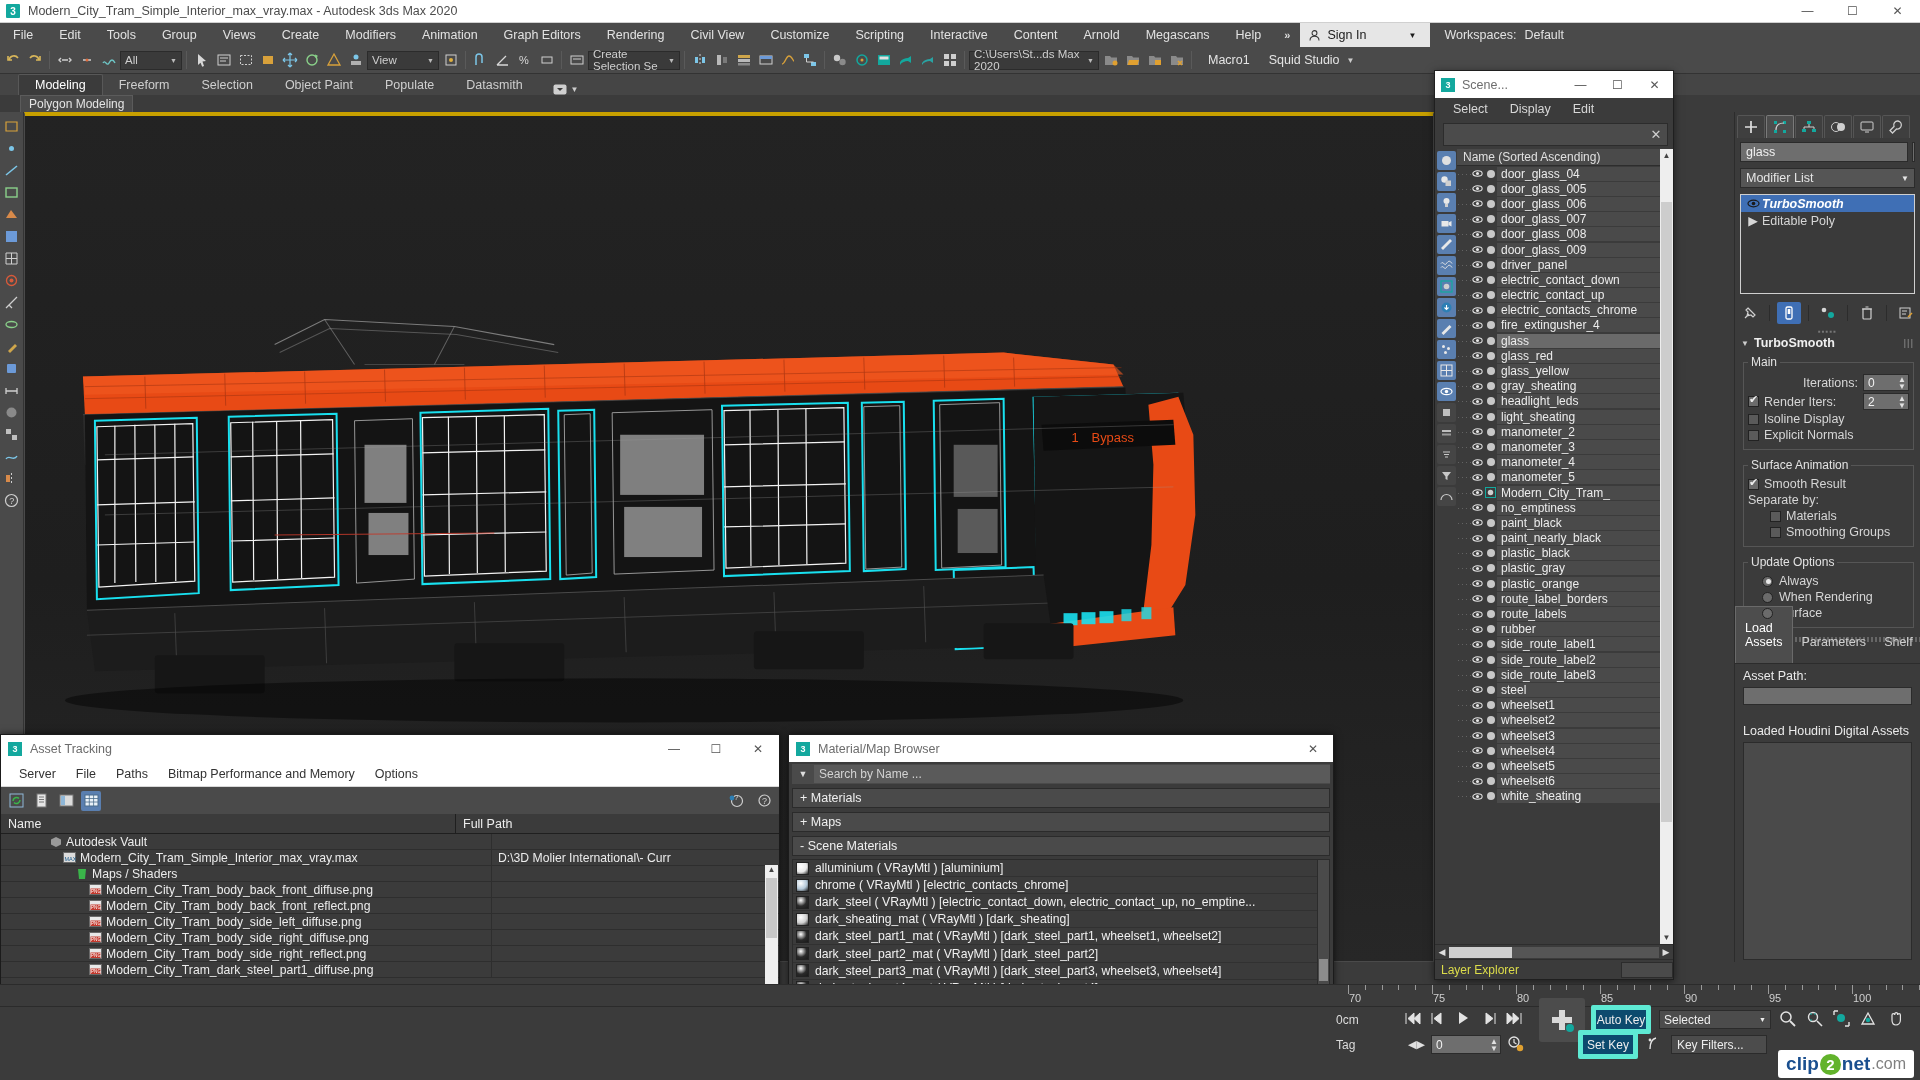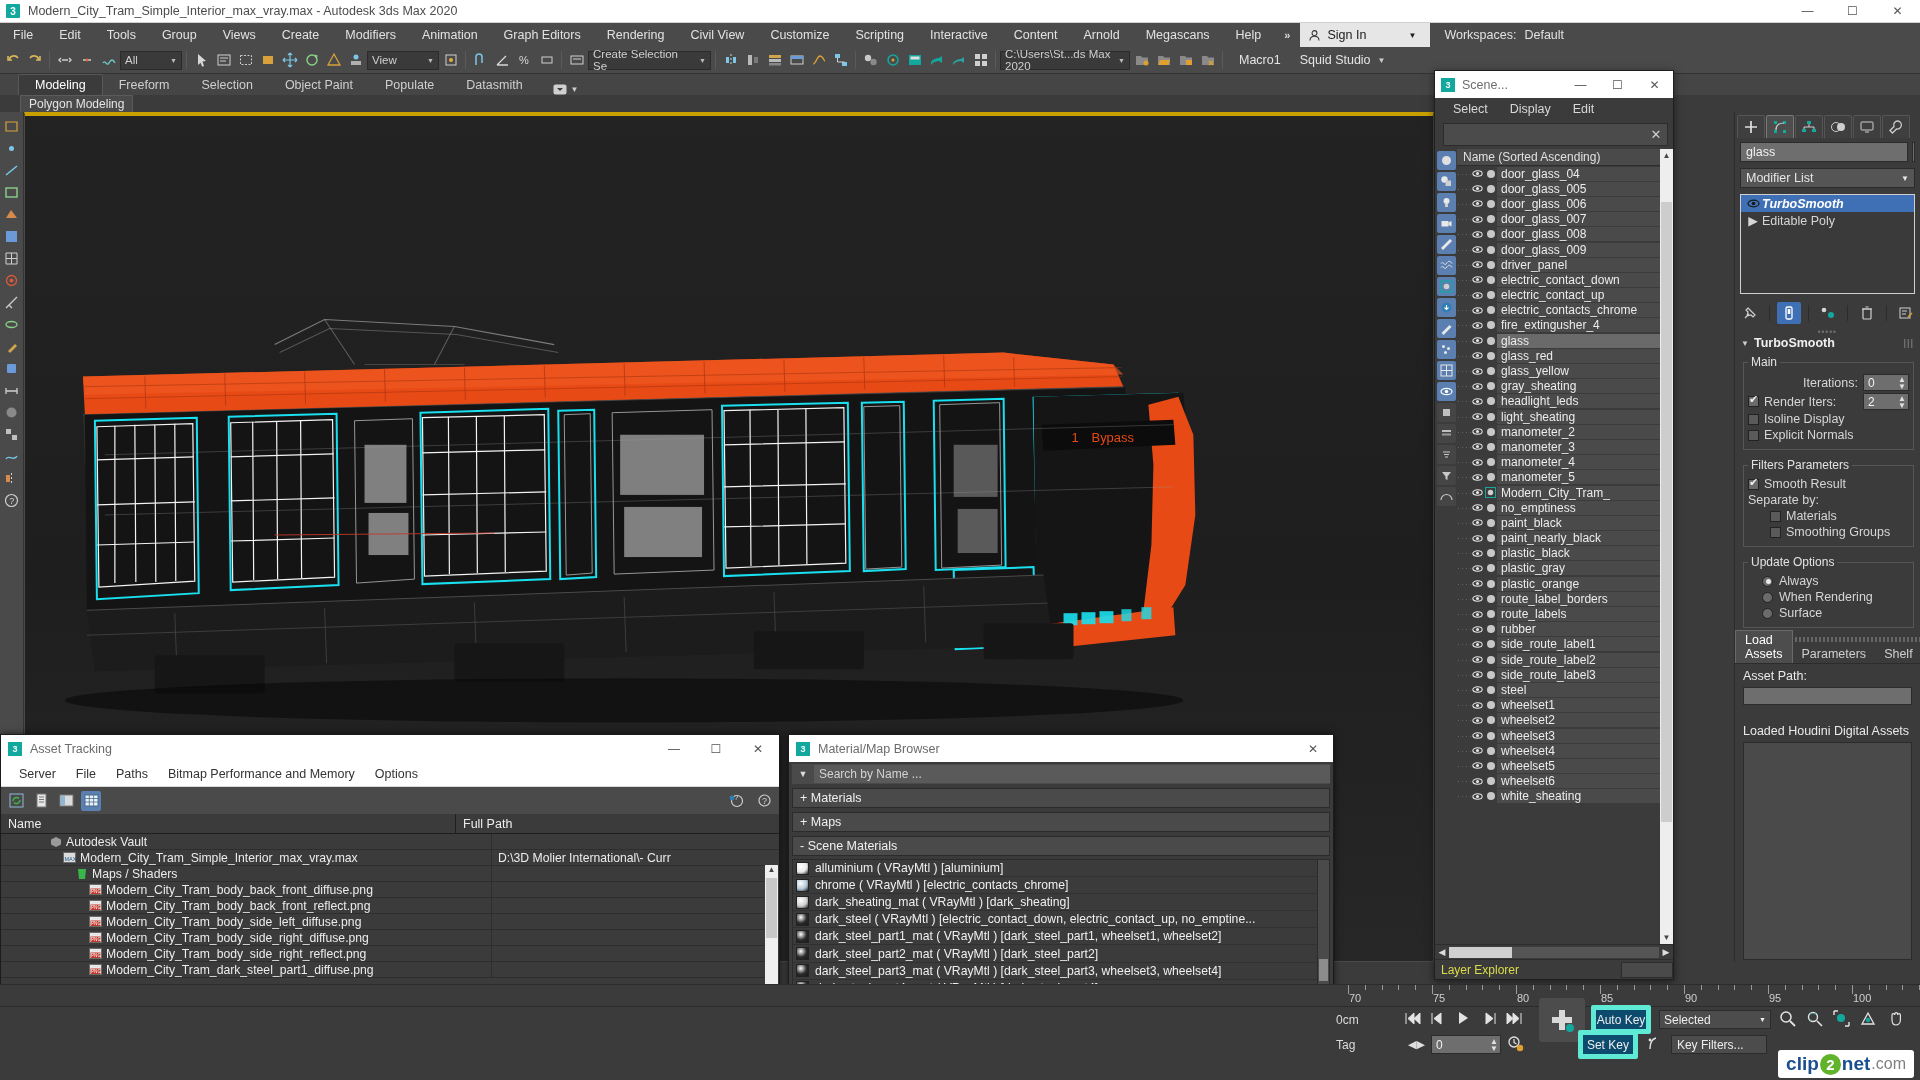--- a/index.html
+++ b/index.html
@@ -137,21 +137,21 @@
   .cbx{width:11px;height:11px;border:1px solid #222;background:#6b6b6b;display:inline-block;margin-right:5px;
     vertical-align:-1px;position:relative;}
   .cbx.ck::after{content:"✔";position:absolute;left:0px;top:-4px;font-size:11px;color:#eee;}
   .cbx.flat{background:#5a5a5a;}
   .rdo{width:11px;height:11px;border-radius:50%;background:#6b6b6b;border:1px solid #222;display:inline-block;
     margin-right:6px;vertical-align:-1px;position:relative;}
   .rdo.on::after{content:"";position:absolute;left:2.5px;top:2.5px;width:5px;height:5px;border-radius:50%;background:#e8e8e8;}
   .indent{padding-left:22px;}
   .cmdsplit{height:5px;background:repeating-linear-gradient(90deg,#666 0 2px,#3b3b3b 2px 4px);margin-top:4px;}
   .btabs{height:22px;display:flex;align-items:flex-end;border-bottom:1px solid #2c2c2c;}
-  .btab{padding:2px 9px;font-size:12.5px;color:#cfcfcf;}
+  .btab{padding:14px 9px;font-size:12.5px;color:#cfcfcf;}
   .btab.active{background:#4d4d4d;color:#fff;border:1px solid #6a6a6a;border-bottom:none;}
   .bsec{font-size:12.5px;color:#eaeaea;padding:5px 0 2px 8px;}
   .apath{margin:2px 8px;height:18px;background:#6e6e6e;border:1px solid #2b2b2b;}
 
   
   .assetWin{position:absolute;left:0;top:734px;width:780px;height:306px;background:#3b3b3b;
     border:1px solid #1b1b1b;display:flex;flex-direction:column;box-shadow:0 0 7px rgba(0,0,0,.6);}
   .awTitle{height:27px;background:#fff;display:flex;align-items:center;padding-left:7px;}
   .awTitle .mx{width:14px;height:14px;background:#13a89e;color:#fff;font-size:9px;font-weight:bold;
      display:flex;align-items:center;justify-content:center;margin-right:8px;}
@@ -381,21 +381,21 @@
           <rect x="3" y="5" width="10" height="6" fill="none" stroke="#cfcfcf"></rect>
         </svg>
       </div>
     <div class="sep"></div>
     <div class="tb">
         <svg width="16" height="16" viewBox="0 0 16 16">
           <rect x="2" y="4" width="12" height="8" fill="none" stroke="#cfcfcf"></rect>
           <path d="M4 7h8" stroke="#cfcfcf"></path>
         </svg>
       </div>
-    <div class="tcombo" style="width:123px">
+    <div class="tcombo" style="width:92px">
       <span>Create Selection Se</span>
       <span class="ar">▼</span>
     </div>
     <div class="sep"></div>
     <div class="tb">
         <svg width="16" height="16" viewBox="0 0 16 16">
           <path d="M8 2v12" stroke="#cfcfcf" stroke-dasharray="2 2"></path>
           <path d="M3 5h3v6H3zM10 5h3v6h-3z" fill="#7cc6e8"></path>
         </svg>
       </div>
@@ -1793,21 +1793,21 @@
         <span class="cbx flat"></span>
         <span>Isoline Display</span>
       </div>
       <div class="prow">
         <span class="cbx flat"></span>
         <span>Explicit Normals</span>
       </div>
     </fieldset>
 
     <fieldset>
-      <legend>Filters Parameters</legend>
+      <legend>Surface Animation</legend>
       <div class="prow">
         <span class="cbx ck"></span>
         <span>Smooth Result</span>
       </div>
       <div class="prow">
         <span>Separate by:</span>
       </div>
       <div class="prow indent">
         <span class="cbx flat"></span>
         <span>Materials</span>
@@ -2064,26 +2064,26 @@
       <div class="mmInner" id="mmRows">
           <div class="mmRow">
             <span class="sw" style="background:radial-gradient(circle at 35% 30%, #fff 0%, #e9e9e9 55%, #1a1a1a 100%)"></span>
             <span>alluminium  ( VRayMtl )  [aluminium]</span>
           </div>
           <div class="mmRow">
             <span class="sw" style="background:radial-gradient(circle at 35% 30%, #fff 0%, #b4c8d8 55%, #1a1a1a 100%)"></span>
             <span>chrome  ( VRayMtl )  [electric_contacts_chrome]</span>
           </div>
           <div class="mmRow">
+            <span class="sw" style="background:radial-gradient(circle at 35% 30%, #fff 0%, #2c2c2c 55%, #1a1a1a 100%)"></span>
+            <span>dark_steel  ( VRayMtl )  [electric_contact_down, electric_contact_up, no_emptine...</span>
+          </div>
+          <div class="mmRow">
             <span class="sw" style="background:radial-gradient(circle at 35% 30%, #fff 0%, #cfcfcf 55%, #1a1a1a 100%)"></span>
             <span>dark_sheating_mat  ( VRayMtl )  [dark_sheating]</span>
-          </div>
-          <div class="mmRow">
-            <span class="sw" style="background:radial-gradient(circle at 35% 30%, #fff 0%, #2c2c2c 55%, #1a1a1a 100%)"></span>
-            <span>dark_steel  ( VRayMtl )  [electric_contact_down, electric_contact_up, no_emptine...</span>
           </div>
           <div class="mmRow">
             <span class="sw" style="background:radial-gradient(circle at 35% 30%, #fff 0%, #2a2a2a 55%, #1a1a1a 100%)"></span>
             <span>dark_steel_part1_mat  ( VRayMtl )  [dark_steel_part1, wheelset1, wheelset2]</span>
           </div>
           <div class="mmRow">
             <span class="sw" style="background:radial-gradient(circle at 35% 30%, #fff 0%, #2a2a2a 55%, #1a1a1a 100%)"></span>
             <span>dark_steel_part2_mat  ( VRayMtl )  [dark_steel_part2]</span>
           </div>
           <div class="mmRow">

